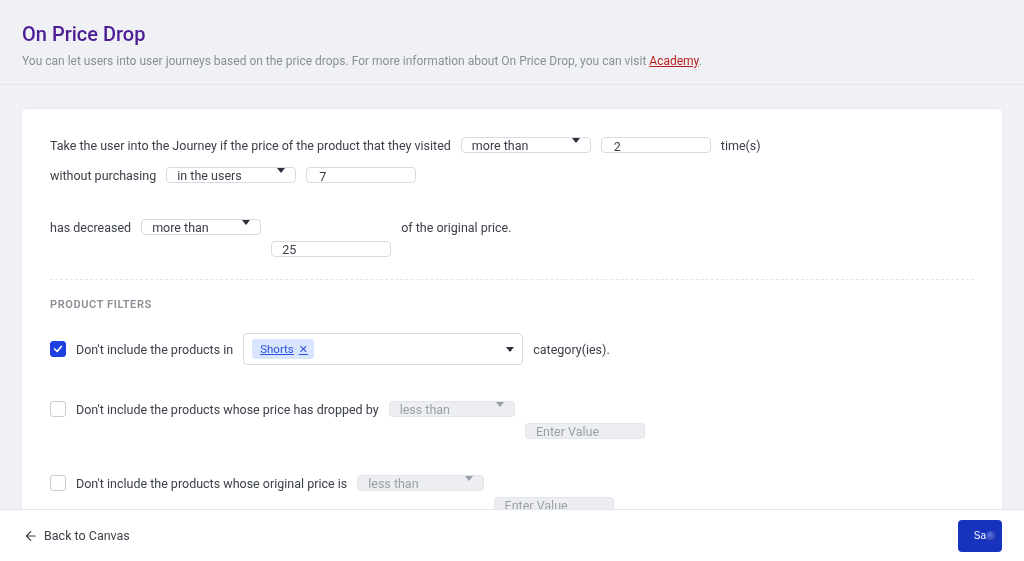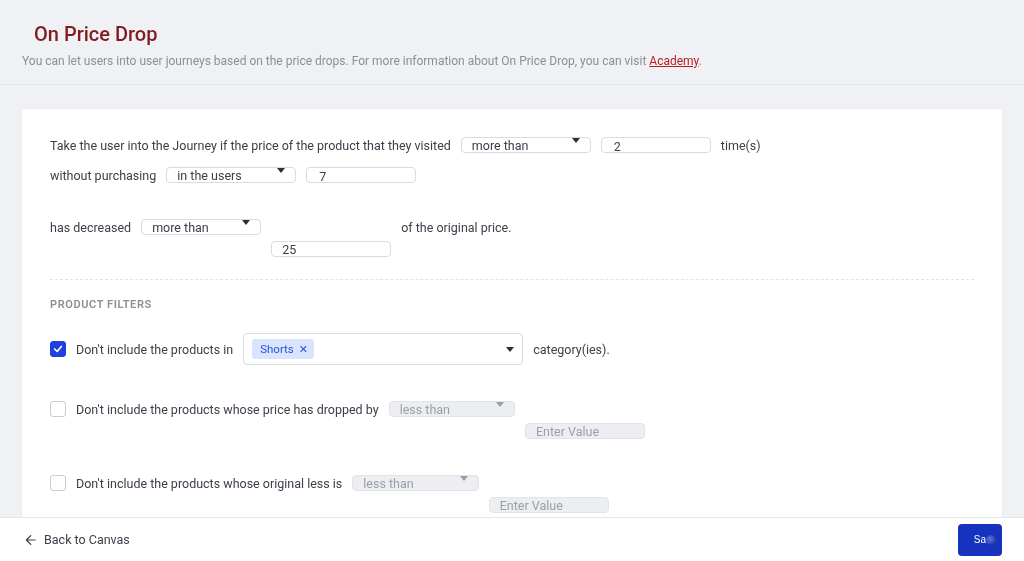--- a/index.html
+++ b/index.html
@@ -11,24 +11,24 @@
     font-family: -apple-system, BlinkMacSystemFont, "Segoe UI", Roboto, Arial, sans-serif;
     color: #2a2f3a;
     overflow: hidden;
     position: relative;
   }
   .header {
     padding: 22px 22px 16px 22px;
     border-bottom: 1px solid #e4e6ea;
   }
   .header h1 {
-    margin: 0 0 8px 12px;
+    margin: 0 0 8px 0;
     font-size: 20px;
     font-weight: 500;
-    color: #7f1d1d;
+    color: #4c1d95;
   }
   .header .sub {
     font-size: 12px;
     color: #8a8f98;
   }
   .header .sub a {
     color: #b91c1c;
     text-decoration: underline;
   }
   .card {
@@ -127,39 +127,40 @@
   }
   .chip {
     background: #d9e4ff;
     color: #2b52e0;
     font-size: 11.5px;
     border-radius: 3px;
     padding: 3px 6px 3px 8px;
     display: inline-flex;
     align-items: center;
     gap: 5px;
+    text-decoration: underline;
   }
   .chip .x {
     font-size: 11px;
     color: #2b52e0;
     cursor: pointer;
   }
   .disabled .select, .disabled .unit-input {
     background: #eceef1;
     color: #9aa0a8;
     border-color: #e2e4e9;
     cursor: default;
     gap: 36px;
   }
   .disabled .select .caret { border-top-color: #9aa0a8; }
   .disabled .unit-input input::placeholder { color: #9aa0a8; }
   .footer {
     position: absolute;
     left: 0; right: 0; bottom: 0;
-    height: 44px;
+    height: 52px;
     background: #fff;
     border-top: 1px solid #e4e6ea;
     display: flex;
     align-items: center;
     justify-content: space-between;
     padding: 0 22px;
   }
   .back {
     display: inline-flex;
     align-items: center;
@@ -271,21 +272,21 @@
     <div class="unit-input">
       <input type="text" placeholder="Enter Value" style="">
 
     </div>
   </div>
 
   <div class="row disabled">
     <span class="checkbox">
       
     </span>
-    <span>Don't include the products whose original less is</span>
+    <span>Don't include the products whose original price is</span>
     <div class="select">
       <span>less than</span>
       <span class="caret"></span>
     </div>
     <div class="unit-input">
       <input type="text" placeholder="Enter Value" style="">
 
     </div>
   </div>
 </div>

